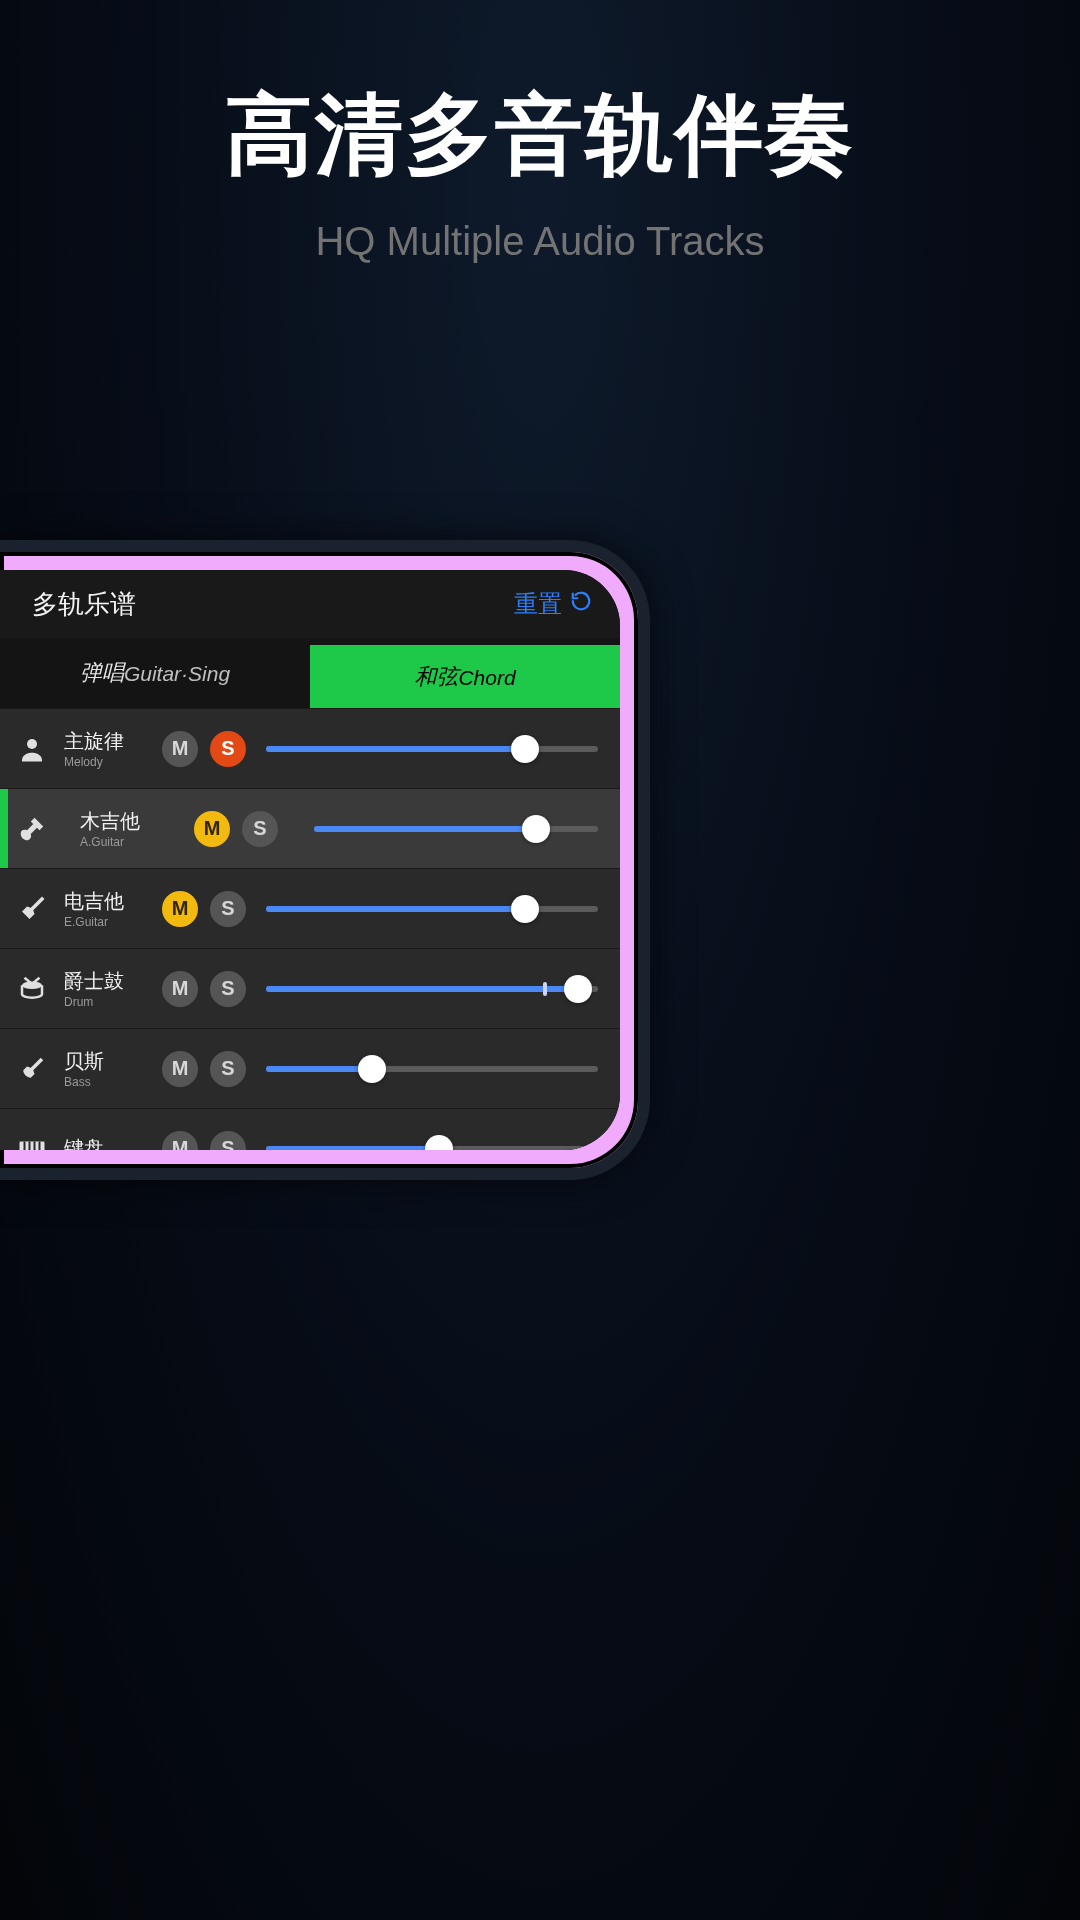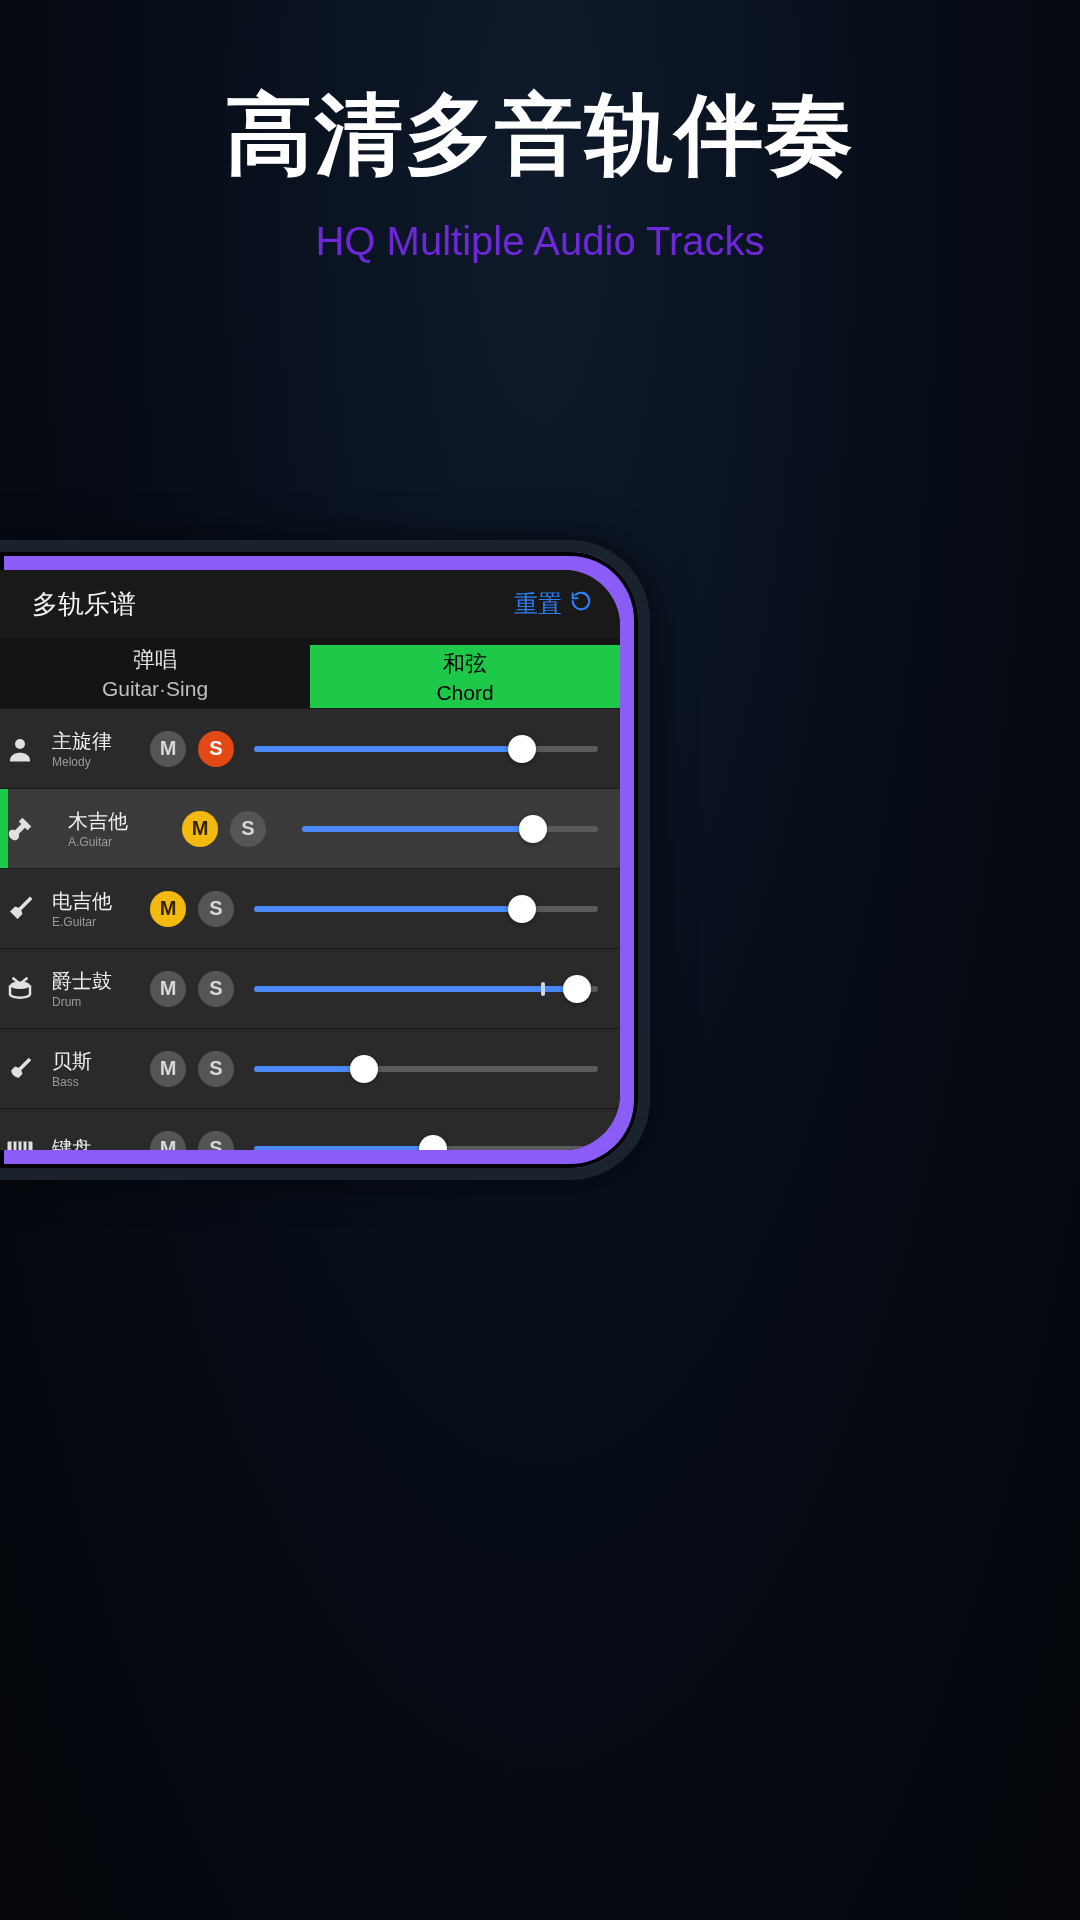--- a/index.html
+++ b/index.html
@@ -5,32 +5,32 @@
 * { margin: 0; padding: 0; box-sizing: border-box; }
 html, body { width: 1080px; height: 1920px; overflow: hidden; }
 body {
   background: radial-gradient(ellipse at 50% 10%, #0e1a2b 0%, #060b15 60%, #030509 100%);
   font-family: -apple-system, "PingFang SC", "Helvetica Neue", sans-serif;
   color: #fff;
 }
 
 .hero { text-align: center; padding-top: 76px; }
 .hero .title-cn { font-size: 88px; font-weight: 700; letter-spacing: 2px; }
-.hero .title-en { font-size: 40px; font-weight: 300; color: #6d28d9; margin-top: 24px; }
+.hero .title-en { font-size: 40px; font-weight: 300; color: #737373; margin-top: 24px; }
 
 .phone {
   position: absolute;
   left: 0;
   top: 540px;
   width: 650px;
   height: 640px;
   border: 12px solid #1a222e;
   border-left: none;
   border-radius: 0 80px 80px 0;
-  background: #8b5cf6;
+  background: #f0abfc;
   box-shadow: 0 0 40px rgba(0,0,0,.6), inset 0 0 0 4px #000;
   overflow: hidden;
 }
 .phone-inner {
   position: absolute;
   left: 0; top: 18px; right: 18px; bottom: 18px;
   background: #1e1e1e;
   border-radius: 0 56px 56px 0;
   overflow: hidden;
 }
@@ -50,35 +50,36 @@
 }
 .topbar .reset svg { width: 22px; height: 22px; }
 
 .tabs {
   display: flex;
   height: 70px;
   background: #141414;
 }
 .tab {
   flex: 1;
-  display: flex; flex-direction: column; align-items: center; justify-content: center;
+  display: flex; flex-direction: row; align-items: center; justify-content: center;
   font-size: 20px;
+  font-style: italic;
 }
 .tab .cn { font-size: 22px; color: #e6e6e6; }
 .tab .en { font-size: 21px; color: #bfbfbf; margin-top: 2px; }
 .tab.active { background: #1ec94a; margin-top: 7px; }
 .tab.active .cn { color: #000; }
 .tab.active .en { color: #000; }
 
 .tracks { }
 .track {
   display: flex;
   align-items: center;
   height: 80px;
-  padding: 0 22px 0 2px;
+  padding: 0 22px 0 14px;
   background: #2a2a2a;
   border-top: 1px solid #1a1a1a;
   position: relative;
 }
 .track.selected { background: #3a3a3a; gap: 16px; }
 .track.selected::before {
   content: "";
   position: absolute; left: 0; top: 0; bottom: 0; width: 8px;
   background: #1ec94a;
 }

